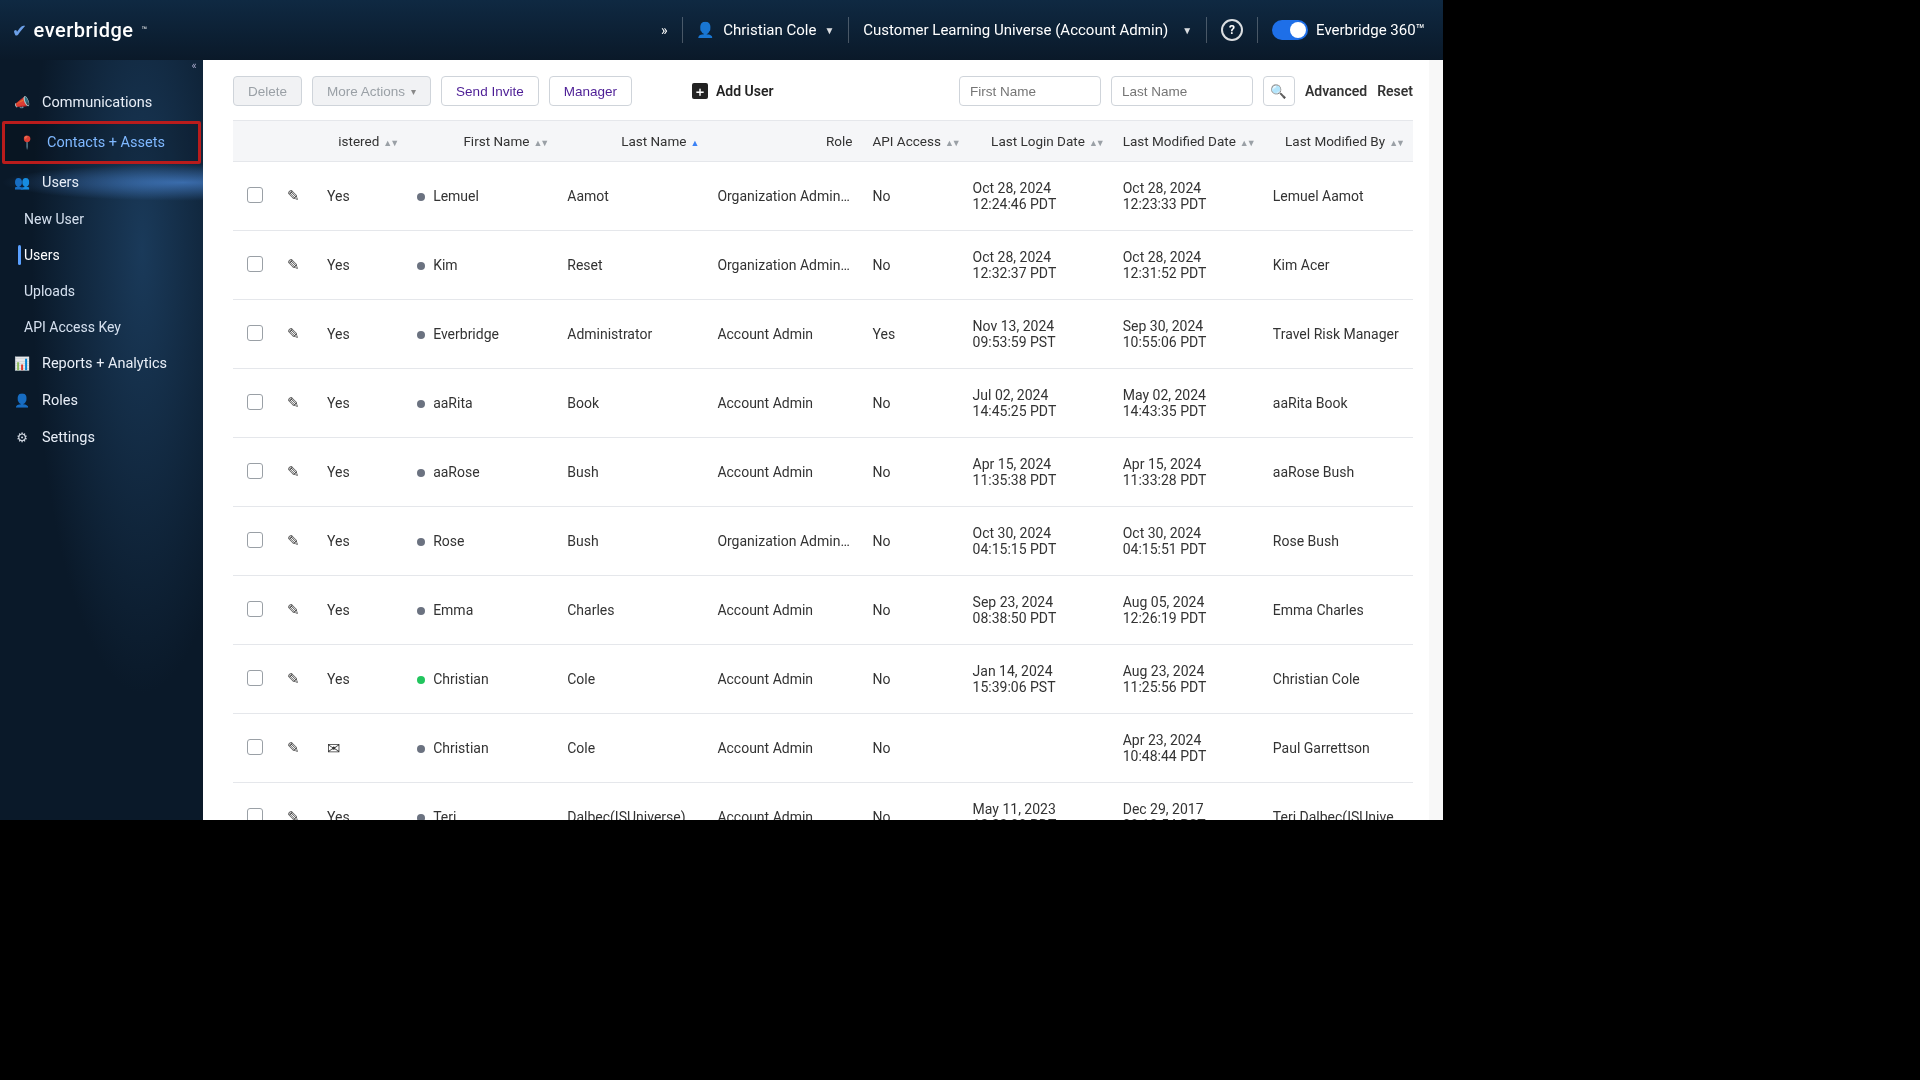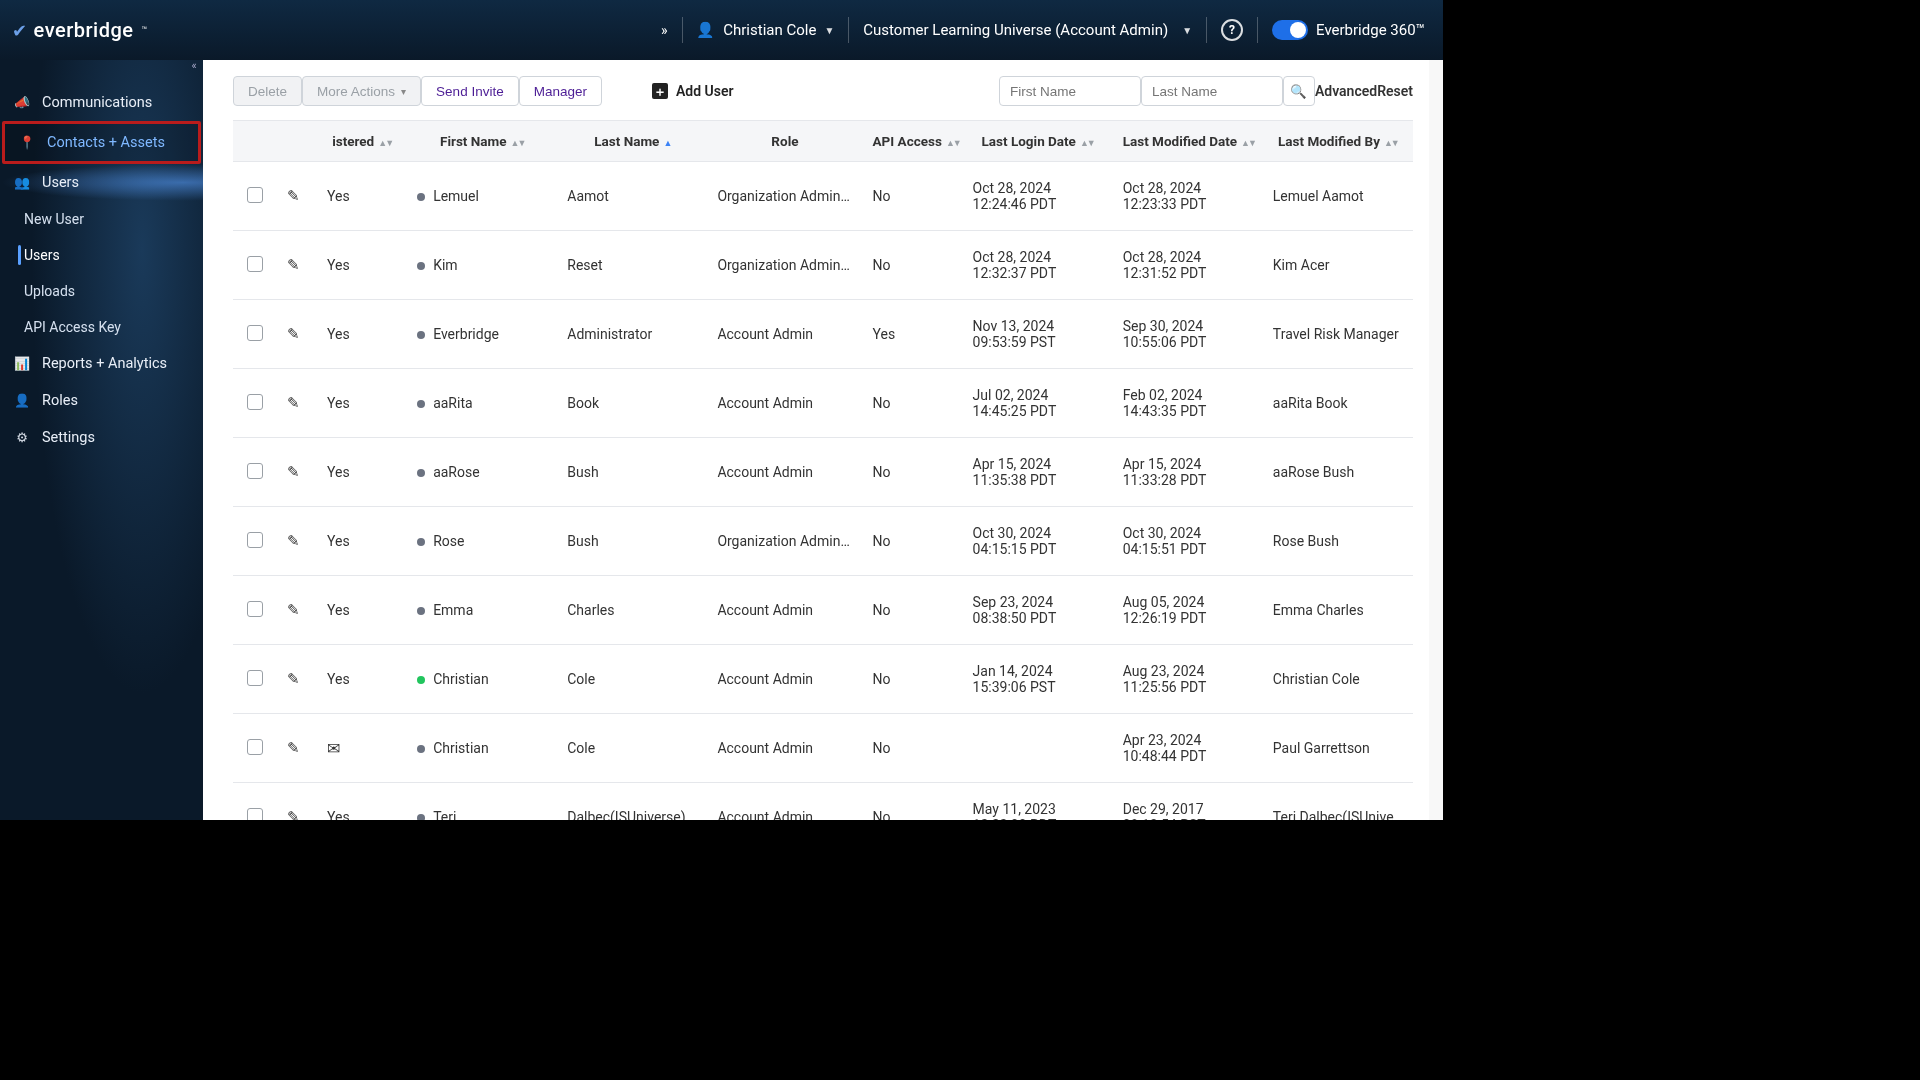--- a/index.html
+++ b/index.html
@@ -136,21 +136,21 @@
 
   
   .main {
     position: absolute;
     top: var(--header-h); left: var(--sidebar-w); right: 0; bottom: 0;
     background: #fff;
     overflow: hidden;
     border-top-left-radius: 10px;
   }
   .toolbar {
-    display: flex; align-items: center; 
+    display: flex; align-items: center; gap: 10px;
     padding: 16px 30px 14px;
   }
   .btn {
     height: 30px; padding: 0 14px;
     border: 1px solid #cfd4da; border-radius: 4px;
     background: #fff; font-size: 13.5px; color: #4c1d95;
     display: inline-flex; align-items: center; gap: 6px;
     cursor: pointer;
   }
   .btn.disabled { background: #f1f2f4; color: #9aa0a6; cursor: default; }
@@ -177,22 +177,22 @@
     background: #fff; display: inline-flex; align-items: center; justify-content: center;
     cursor: pointer;
   }
   .text-link { font-size: 14px; color: #333; font-weight: 600; cursor: pointer; }
 
   
   .tbl-wrap { margin: 0 30px; border-top: 1px solid var(--row-border); }
   table { width: 100%; border-collapse: collapse; table-layout: fixed; }
   thead th {
     background: var(--th-bg);
-    text-align: center;
-    font-size: 13.5px; font-weight: 700; color: #333;
+    text-align: right;
+    font-size: 13.5px; font-weight: 400; color: #333;
     padding: 12px 10px;
     border-bottom: 1px solid var(--row-border);
     white-space: nowrap;
   }
   thead th .sort { font-size: 9px; color: #9aa0a6; margin-left: 4px; letter-spacing: -2px; }
   thead th .sort.active-up { color: #3b82f6; }
   tbody td {
     padding: 18px 10px;
     border-bottom: 1px solid var(--row-border);
     font-size: 14px; color: #333;
@@ -401,21 +401,21 @@
   </tr>
             <tr>
     <td class="col-cb"><span class="chk"></span></td>
     <td><span class="pencil">✎</span></td>
     <td>Yes</td>
     <td><span class="status-dot "></span>aaRita</td>
     <td>Book</td>
     <td class="truncate">Account Admin</td>
     <td>No</td>
     <td>Jul 02, 2024 14:45:25 PDT</td>
-    <td>Feb 02, 2024 14:43:35 PDT</td>
+    <td>May 02, 2024 14:43:35 PDT</td>
     <td class="truncate">aaRita Book</td>
   </tr>
             <tr>
     <td class="col-cb"><span class="chk"></span></td>
     <td><span class="pencil">✎</span></td>
     <td>Yes</td>
     <td><span class="status-dot "></span>aaRose</td>
     <td>Bush</td>
     <td class="truncate">Account Admin</td>
     <td>No</td>

